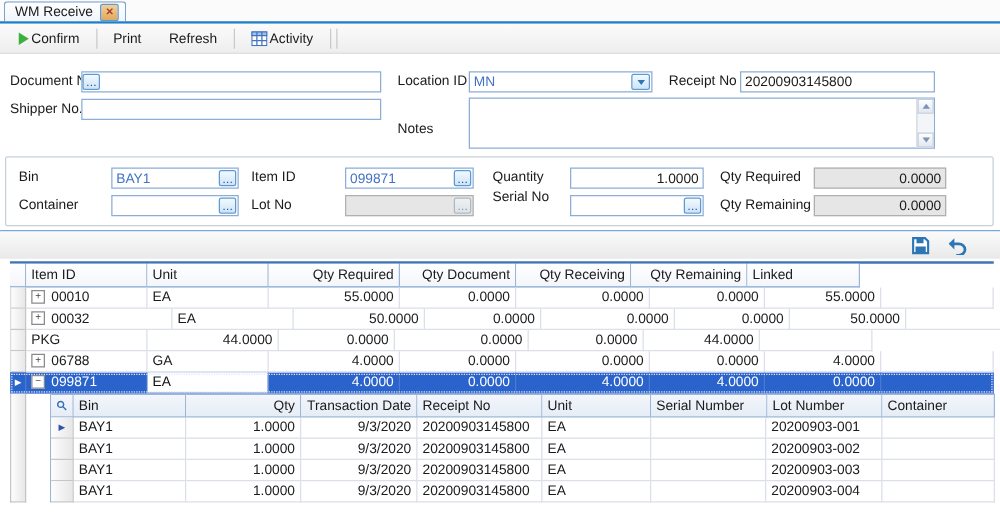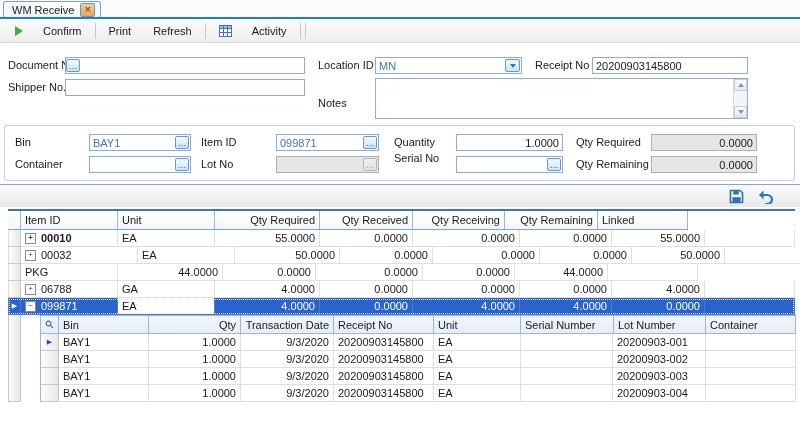--- a/index.html
+++ b/index.html
@@ -14,21 +14,21 @@
   .tab{position:absolute;left:3px;top:1px;height:16px;display:flex;align-items:center;gap:6px;
     padding:0 5px 0 8px;background:linear-gradient(#ffffff,#f0f5fb);
     border:1px solid #7ba2cc;border-bottom:none;border-radius:3px 3px 0 0;box-sizing:border-box}
   .tab-close{width:13px;height:12px;display:flex;align-items:center;justify-content:center;
     background:linear-gradient(#f2cf96,#e2a95e);border:1px solid #5b9bd5;border-radius:2px;
     color:var(--close_x,#a83a2c);font-size:8px;font-weight:bold;line-height:10px;cursor:pointer}
   
   .toolbar{position:absolute;left:0;top:19px;width:800px;height:24px;
     background:linear-gradient(#fbfbfb,#eeeeee);border-bottom:1px solid #d8d8d8;
     display:flex;align-items:center;box-sizing:border-box;padding-left:4px}
-  .tbtn{display:flex;align-items:center;gap:20px;padding:0 11px;height:20px;border:none;
+  .tbtn{display:flex;align-items:center;gap:2px;padding:0 11px;height:20px;border:none;
     background:transparent;font:inherit;color:#1a1a1a;cursor:pointer;white-space:nowrap}
   .tsep{width:1px;height:16px;background:#c9c9c9;margin:0 2px}
   .play-icon{width:0;height:0;border-left:8px solid var(--confirm_green,#3daf3d);
     border-top:5px solid transparent;border-bottom:5px solid transparent;display:inline-block}
   
   .lbl{position:absolute;line-height:17px;white-space:nowrap}
   .field{position:absolute;height:17px;border:1px solid var(--field_border,#8cadd6);
     background:#fff;display:flex;align-items:center;box-sizing:border-box}
   .field input{border:0;outline:0;flex:1;min-width:0;font:inherit;padding:0 3px;height:14px;
     background:transparent;color:inherit}
@@ -232,28 +232,28 @@
     </svg>
   </button>
 </div>
 
 <div class="grid" id="grid">
     <div class="ghead">
       <div class="corner" style="width: 13px;"></div>
       <div class="hcell" style="width: 97px;">Item ID</div>
       <div class="hcell" style="width: 97px;">Unit</div>
       <div class="hcell ar" style="width: 105px;">Qty Required</div>
-      <div class="hcell ar" style="width: 93px;">Qty Received</div>
+      <div class="hcell ar" style="width: 93px;">Qty Document</div>
       <div class="hcell ar" style="width: 92px;">Qty Receiving</div>
       <div class="hcell ar" style="width: 93px;">Qty Remaining</div>
       <div class="hcell" style="width: 90px;">Linked</div>
     </div>
     <div class="grow">
       <div class="rsel" style="width: 13px;"></div>
-      <div class="dcell" style="width: 97px; font-weight: bold;"><div class="xg">+</div>00010</div>
+      <div class="dcell" style="width: 97px;"><div class="xg">+</div>00010</div>
       <div class="dcell" style="width: 97px;">EA</div>
       <div class="dcell ar" style="width: 105px;">55.0000</div>
       <div class="dcell ar" style="width: 93px;">0.0000</div>
       <div class="dcell ar" style="width: 107px;">0.0000</div>
       <div class="dcell ar" style="width: 92px;">0.0000</div>
       <div class="dcell ar" style="width: 93px;">55.0000</div>
       <div class="dcell" style="width: 90px;"></div>
     </div>
     <div class="grow">
       <div class="rsel" style="width: 13px;"></div>

